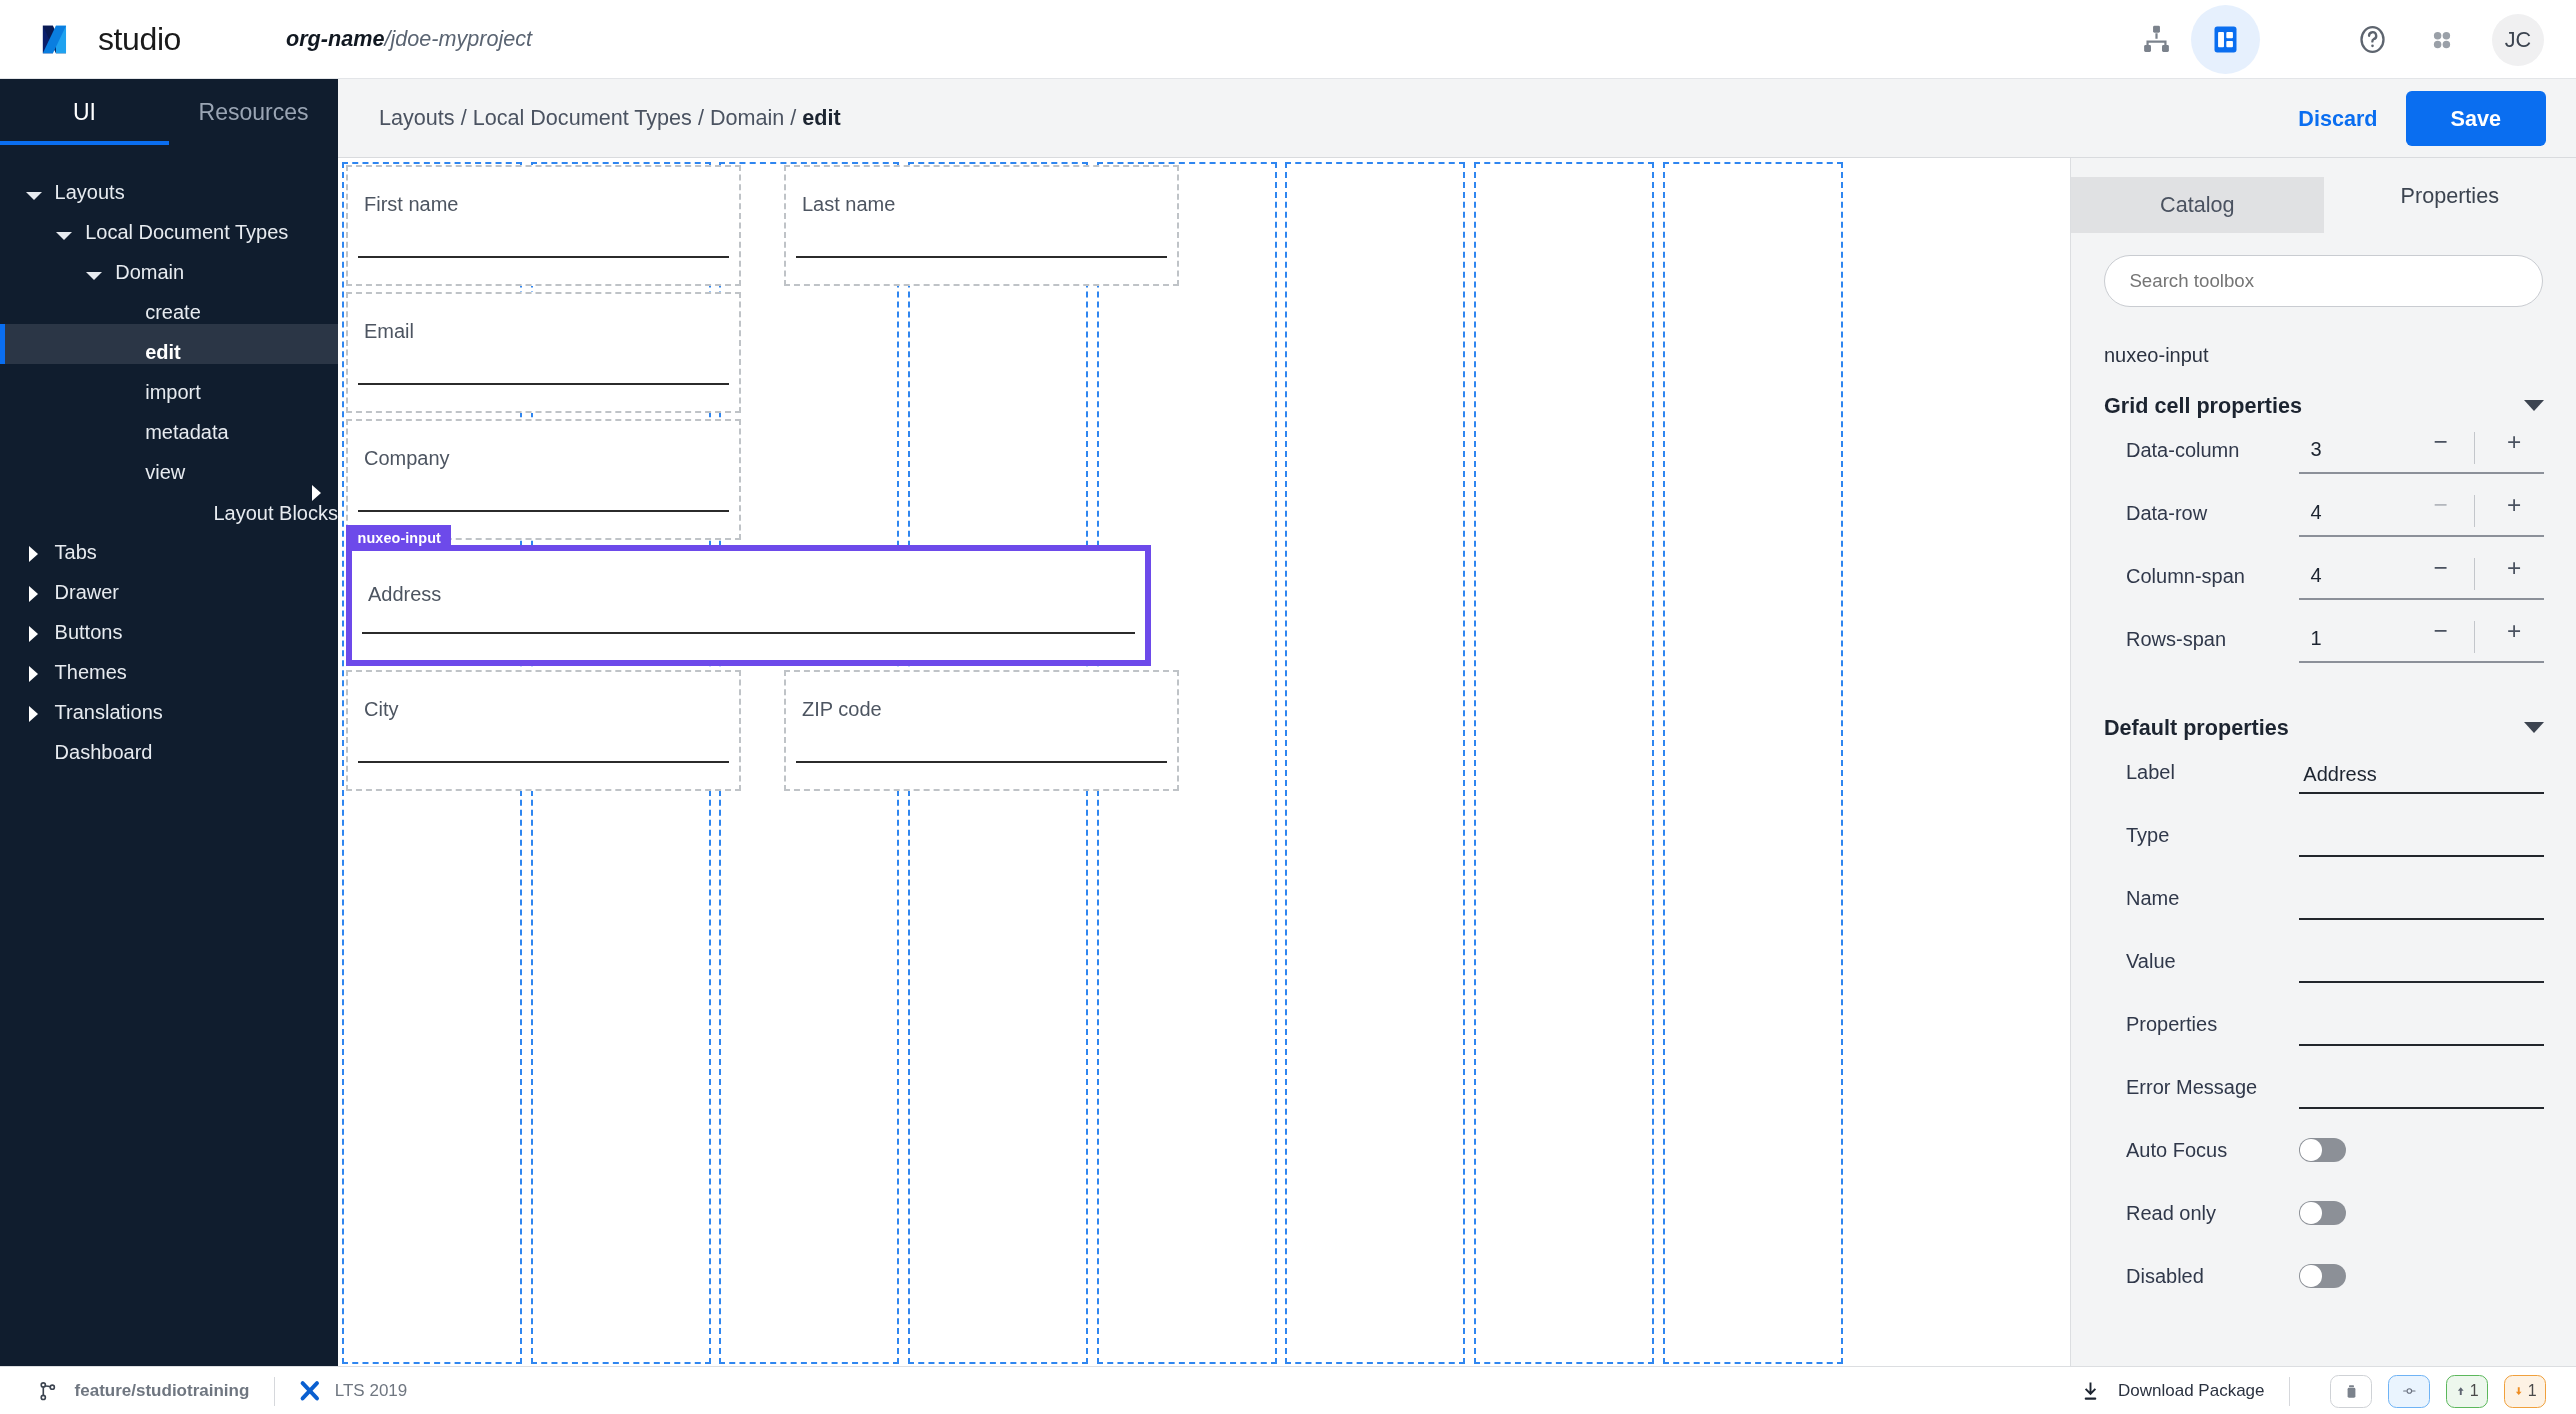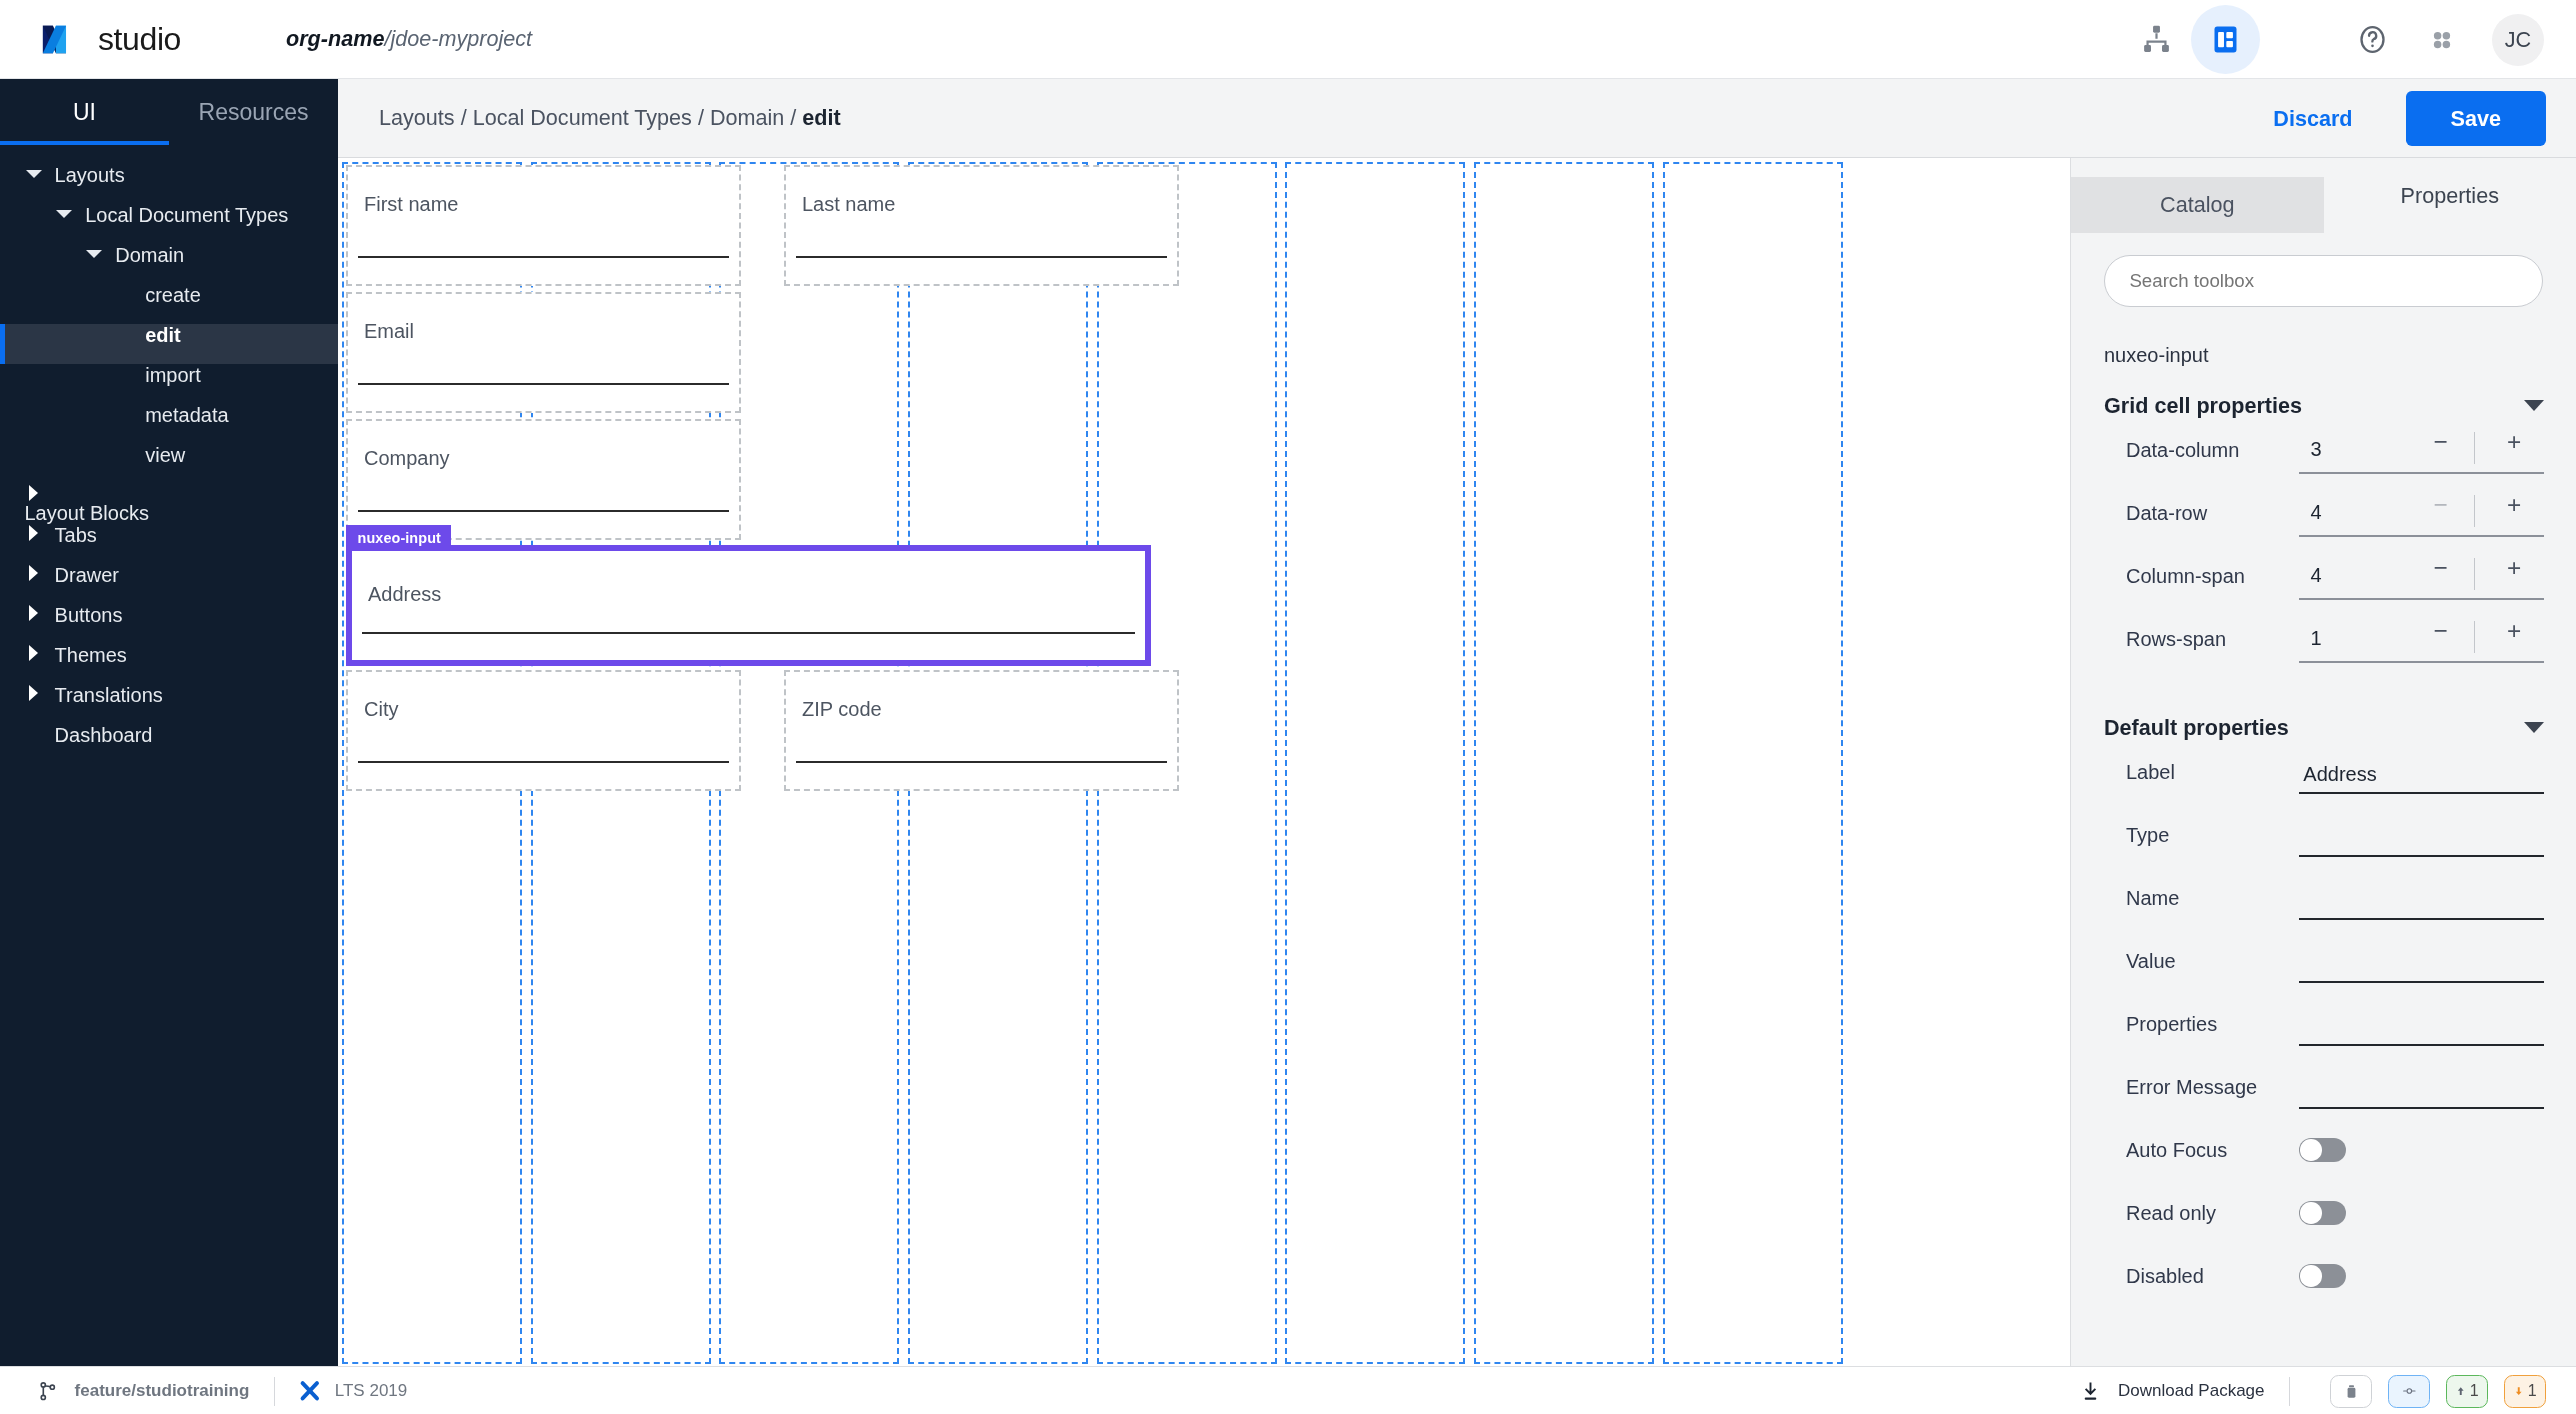--- a/index.html
+++ b/index.html
@@ -35,39 +35,39 @@
     position:absolute; left:0; top:79px; width:338px; height:1287px;
     background:#101d2e;
   }
   .side-tabs{ display:flex; height:66px; }
   .side-tab{ flex:1; display:flex; align-items:center; justify-content:center;
              color:#9aa5b4; font-size:23px; position:relative; cursor:pointer; }
   .side-tab.sel{ color:#ffffff; }
   .side-tab.sel:after{ content:""; position:absolute; left:0; right:0; bottom:0;
                        height:4.3px; background:#0a6ef0; }
   .tree{ padding-top:18.7px; }
-  .tnode{ display:flex; align-items:flex-start; height:40px; color:#e7ebf0;
+  .tnode{ display:flex; align-items:flex-end; height:40px; color:#e7ebf0;
           font-size:20px; cursor:pointer; position:relative; }
   .tnode .caret{ width:18.7px; height:18.7px; margin-right:11.5px; flex:none; position:relative; }
   .caret.down:before{ content:""; position:absolute; left:1.4px; top:6.5px;
      border-left:8.6px solid transparent; border-right:8.6px solid transparent; border-top:8.6px solid #e7ebf0; }
   .caret.right:before{ content:""; position:absolute; left:4.3px; top:1.4px;
      border-top:8px solid transparent; border-bottom:8px solid transparent; border-left:9.3px solid #ffffff; }
   .tnode.sel{ background:#2b3646; font-weight:bold; color:#ffffff; }
   .tnode.sel:before{ content:""; position:absolute; left:0; top:0; bottom:0; width:5px; background:#0a6ef0; }
 
   
   .crumbbar{
     position:absolute; left:338px; top:79px; width:2238px; height:79px;
     background:#f3f4f5; border-bottom:0.7px solid #d9dbde;
     display:flex; align-items:center;
   }
   .crumbtext{ margin-left:41px; font-size:21.6px; color:#4b5361; }
   .crumbtext b{ color:#1c2430; font-weight:bold; }
-  .crumb-actions{ position:absolute; right:30px; top:0; height:79px; display:flex; align-items:center; gap:43px; }
+  .crumb-actions{ position:absolute; right:30px; top:0; height:79px; display:flex; align-items:center; gap:18px; }
   .btn-discard{ color:#0a6ef0; font-size:21.6px; font-weight:bold; cursor:pointer; padding:0 10px; }
   .btn-save{ background:#0a6ef0; color:#fff; font-size:21.6px; font-weight:bold;
              border-radius:5.8px; padding:14.4px 45px; cursor:pointer; }
 
   
   .canvas{
     position:absolute; left:338px; top:158px; width:1732px; height:1208px;
     background:#ffffff; overflow:hidden;
   }
   .gridcol{ position:absolute; top:4.3px; height:1202px; border:2.2px dashed #2f86f0; }

